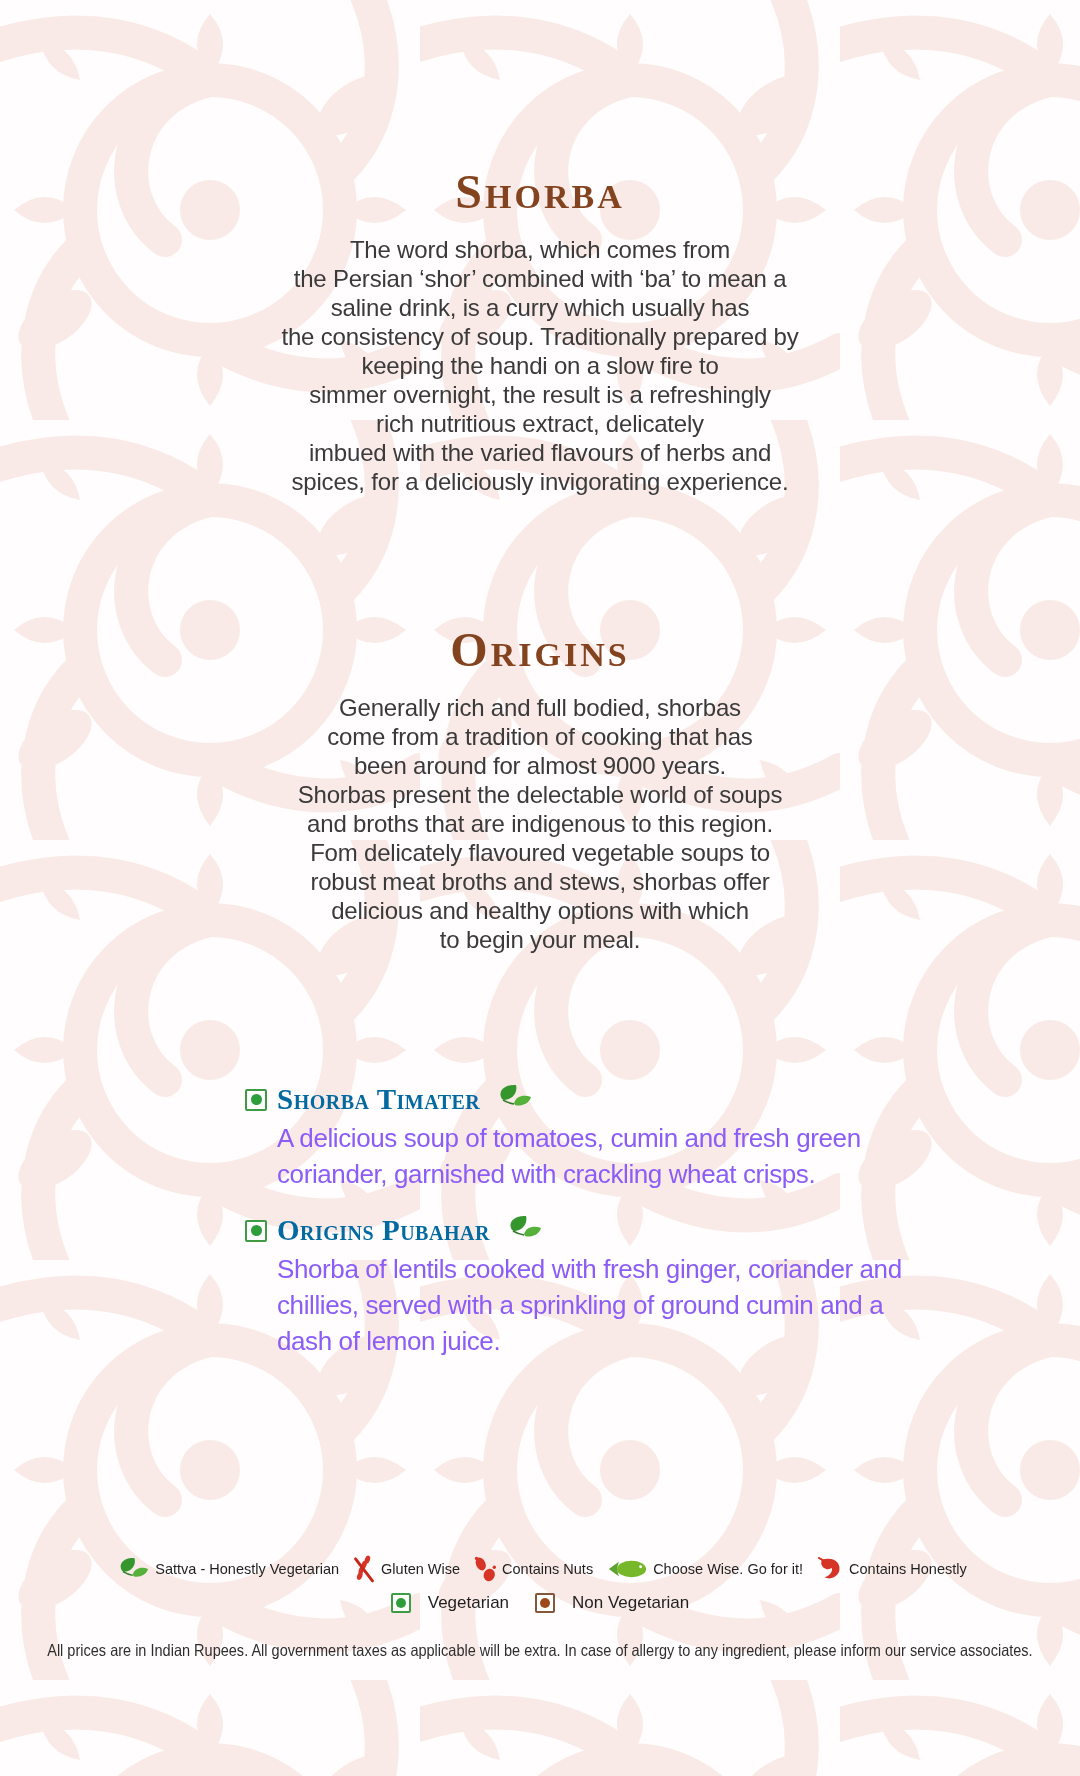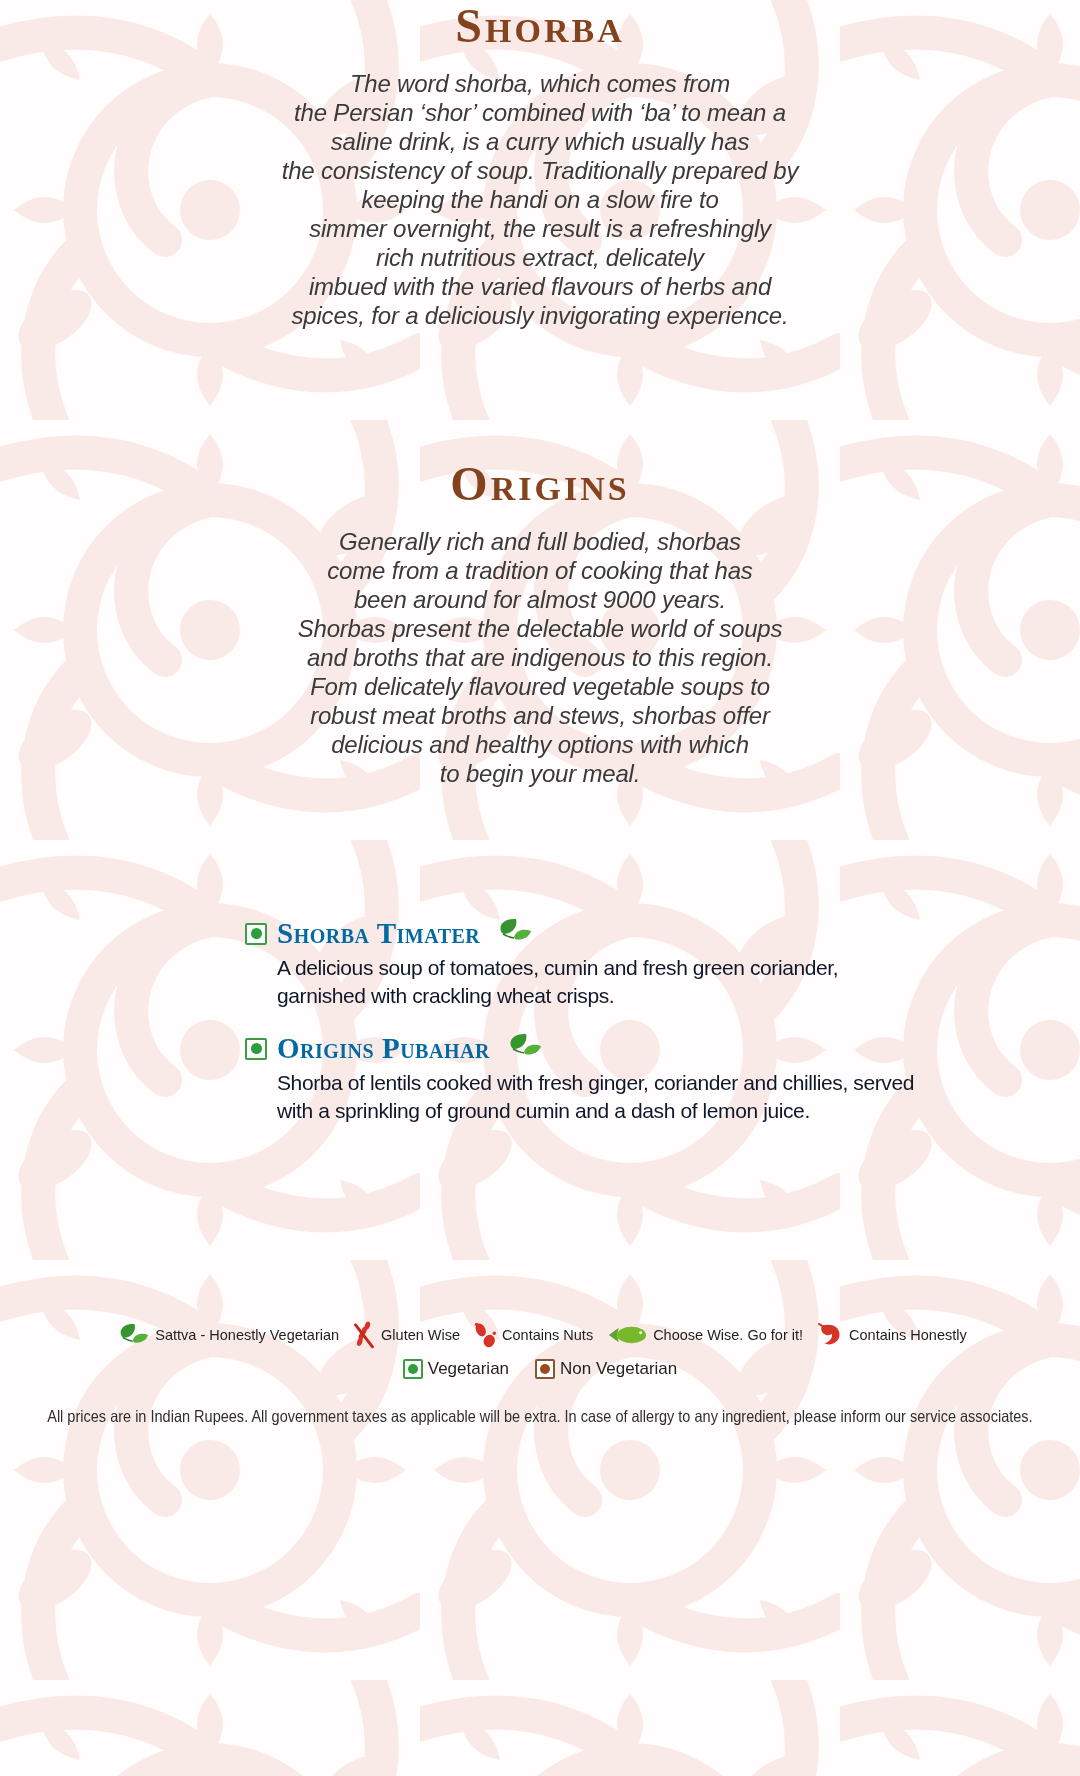--- a/index.html
+++ b/index.html
@@ -12,41 +12,40 @@
     color: #3a3a3a;
   }
   .bg-pattern {
     position: absolute; inset: 0; z-index: 0;
   }
   .page {
     position: relative; z-index: 1;
     width: 100%; height: 100%;
   }
   .section-title {
-    margin: 0; 
+    margin: 0; padding-top: 166px;
     text-align: center;
     font-family: "Liberation Serif", serif;
     font-variant: small-caps;
     font-weight: 700;
     font-size: 48px;
     letter-spacing: 3px;
     color: #84431f;
     line-height: 1.1;
   }
   .section-title.origins { padding-top: 0; margin-top: 128px; }
   .intro {
     margin: 16px auto 0;
     width: 760px;
     text-align: center;
     font-size: 24px;
     letter-spacing: -0.2px;
     line-height: 29px;
     white-space: pre-line;
     color: #3a3a3a;
-    font-style: italic;
   }
   .items {
     margin: 129px 0 0 245px;
     width: 680px;
   }
   .item { margin-bottom: 22px; }
   .item-head { display: flex; align-items: center; gap: 10px; height: 34px; }
   .sym {
     width: 18px; height: 18px;
     border: 2px solid; border-radius: 2px;
@@ -65,43 +64,43 @@
     font-weight: 600;
     font-size: 29px;
     letter-spacing: 0.5px;
     color: #0369a1;
     line-height: 1;
   }
   .leaf { margin-left: 2px; margin-top: -6px; }
   .item-desc {
     margin: 3px 0 0 32px;
     width: 650px;
-    font-size: 21px;
+    font-size: 26px;
     letter-spacing: -0.4px;
-    line-height: 28px;
-    color: #0f172a;
+    line-height: 36px;
+    color: #8b5cf6;
   }
   .legend {
     margin-top: 195px;
   }
   .legend-row1 {
     display: flex; justify-content: center; align-items: center;
     gap: 14px;
     font-size: 14.5px; color: #1f1f1f;
   }
   .legend-entry { display: inline-flex; align-items: center; gap: 6px; }
   .legend-row2 {
     margin-top: 9px;
     display: flex; justify-content: center; align-items: center;
     gap: 26px;
     font-size: 17px; color: #1f1f1f;
   }
   .legend-row2 .sym { width: 16px; height: 16px; }
   .legend-row2 .sym .dot { width: 10px; height: 10px; }
-  .legend-row2 .legend-entry { gap: 5px; }
+  .legend-row2 .legend-entry { gap: 17px; }
   .disclaimer-wrap { margin-top: 28px; display: flex; justify-content: center; }
   .disclaimer {
     font-size: 16.5px; color: #2e2e2e;
     white-space: nowrap;
     transform: scaleX(0.88);
     transform-origin: center;
   }
 </style>
 </head>
 <body>

